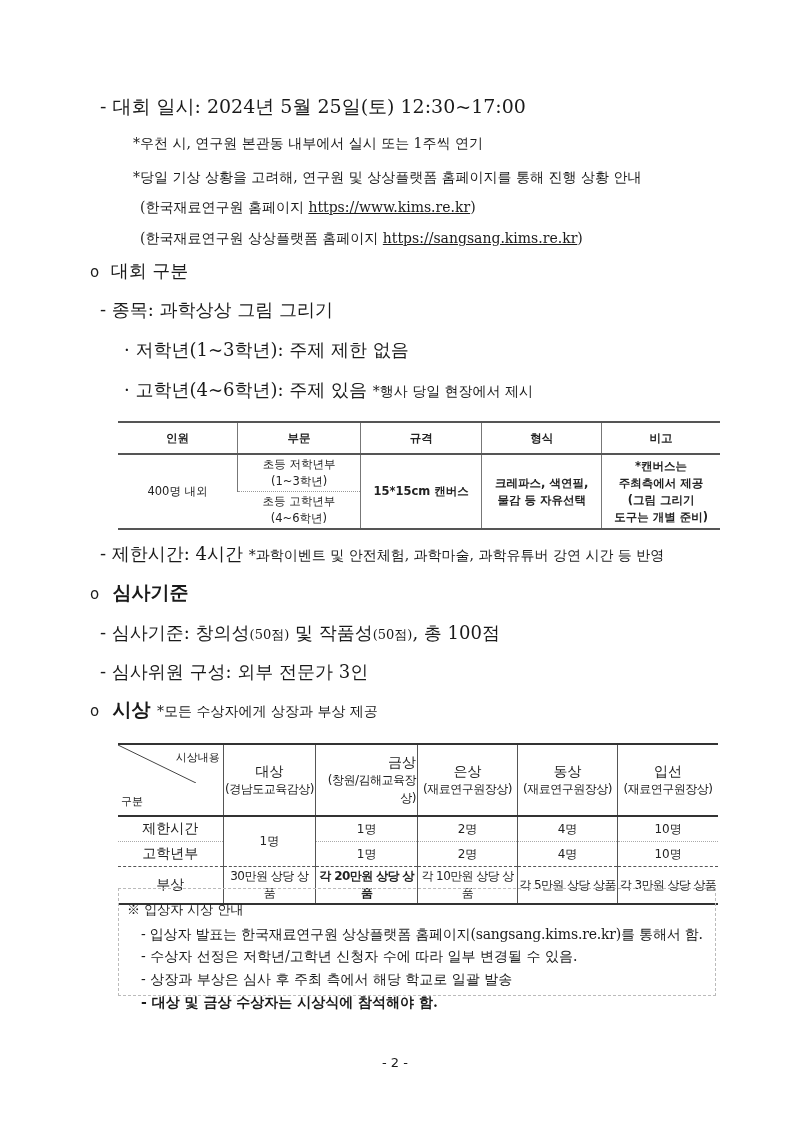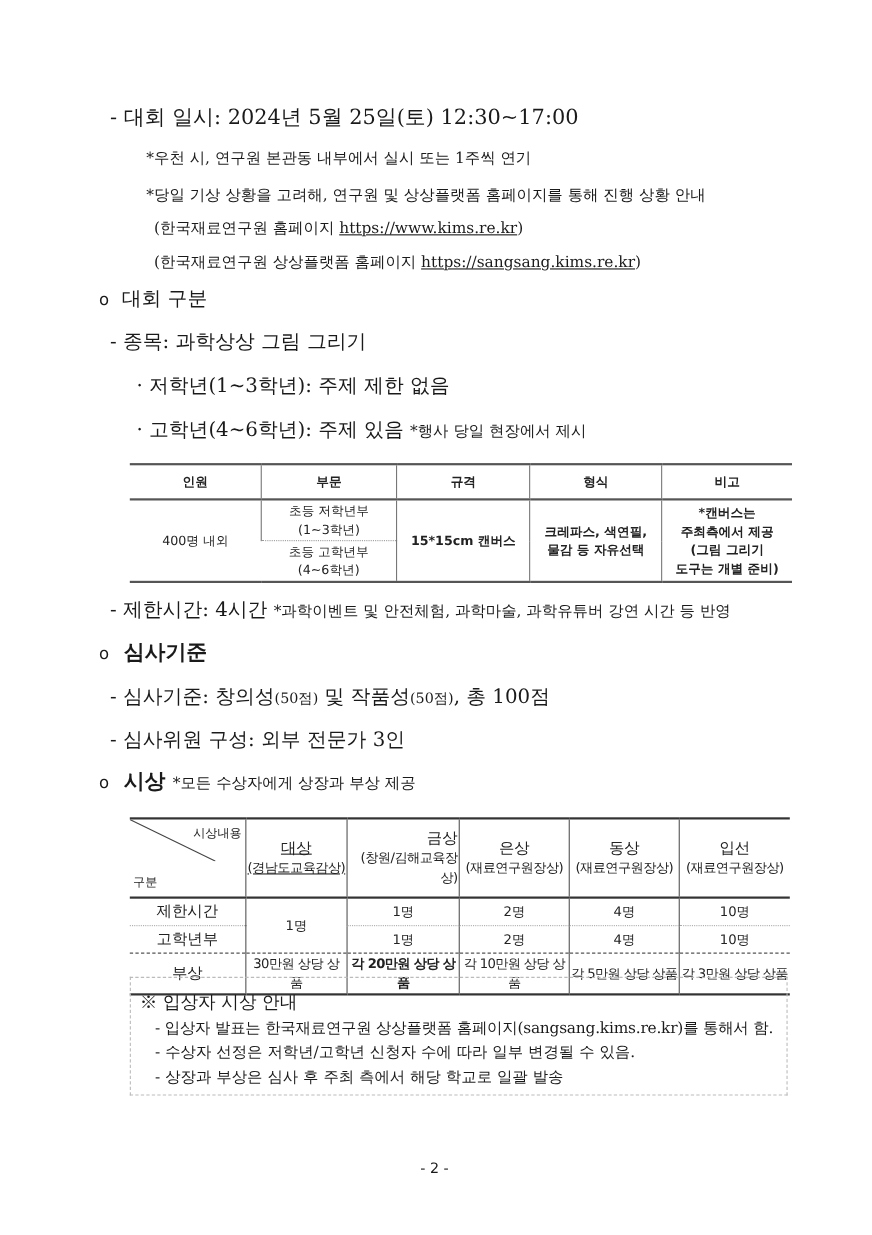--- a/index.html
+++ b/index.html
@@ -38,21 +38,21 @@
   #tbl2 tr.row2 td { border-bottom: 1px dashed #555; }
   #tbl2 tr.row3 td { border-bottom: 2px solid #333; height: 24px; }
   #tbl2 .rowlabel { font-size: 14px; }
   .diag { position: relative; width: 78px; height: 38px; padding: 16px !important; }
   .diag svg { position: absolute; left: 0; top: 0; }
   .diag .tr { position: absolute; right: 3px; top: 4px; font-size: 11px; }
   .diag .bl { position: absolute; left: 3px; bottom: 4px; font-size: 11px; }
 
   
   #notice { position: absolute; left: 118px; top: 888px; width: 596px; height: 106px; border: 1px dashed #bbb; }
-  #notice .title { position: absolute; left: 8px; top: 12px; font-size: 16px; }
+  #notice .title { position: absolute; left: 8px; top: 12px; font-size: 13px; }
   #notice .item { position: absolute; left: 22px; font-size: 14px; }
   #notice .item.bold { font-weight: bold; }
 </style>
 </head>
 <body>
 
 <div class="abs h1" style="left:100px; top:94px;">
   <span>- 대회 일시: 2024년 5월 25일(토) 12:30~17:00</span>
 </div>
 <div class="abs note" style="left:133px; top:135px;">*우천 시, 연구원 본관동 내부에서 실시 또는 1주씩 연기</div>
@@ -133,21 +133,21 @@
 <table id="tbl2">
   <thead>
     <tr>
       <th class="diag">
         <svg width="78" height="38">
             <line x1="0" y1="0" x2="78" y2="38" stroke="#444" stroke-width="1"></line>
           </svg>
         <span class="tr">시상내용</span>
         <span class="bl">구분</span>
       </th>
-      <th style="width:95px;text-decoration:underline;">
+      <th style="width:95px;">
           <div class="big">대상</div>
           <div class="sub">(경남도교육감상)</div>
         </th>
       <th style="width:105px;text-align:right;">
           <div class="big">금상</div>
           <div class="sub">(창원/김해교육장상)</div>
         </th>
       <th style="width:103px;">
           <div class="big">은상</div>
           <div class="sub">(재료연구원장상)</div>
@@ -187,15 +187,16 @@
       <td style="letter-spacing:-0.6px;">각 3만원 상당 상품</td>
     </tr>
   </tbody>
 </table>
 
 <div id="notice">
   <div class="title">※ 입상자 시상 안내</div>
   <div class="item" style="top:37px; letter-spacing:-0.2px;">- 입상자 발표는 한국재료연구원 상상플랫폼 홈페이지(sangsang.kims.re.kr)를 통해서 함.</div>
   <div class="item" style="top:59px;">- 수상자 선정은 저학년/고학년 신청자 수에 따라 일부 변경될 수 있음.</div>
   <div class="item" style="top:82px;">- 상장과 부상은 심사 후 주최 측에서 해당 학교로 일괄 발송</div>
+  <div class="item bold" style="top:105px;">- 대상 및 금상 수상자는 시상식에 참석해야 함.</div>
 </div>
 
 <div class="abs" style="left:382px; top:1055px; font-family:'DejaVu Sans', sans-serif; font-size:13px;">- 2 -</div>
 
 </body></html>

